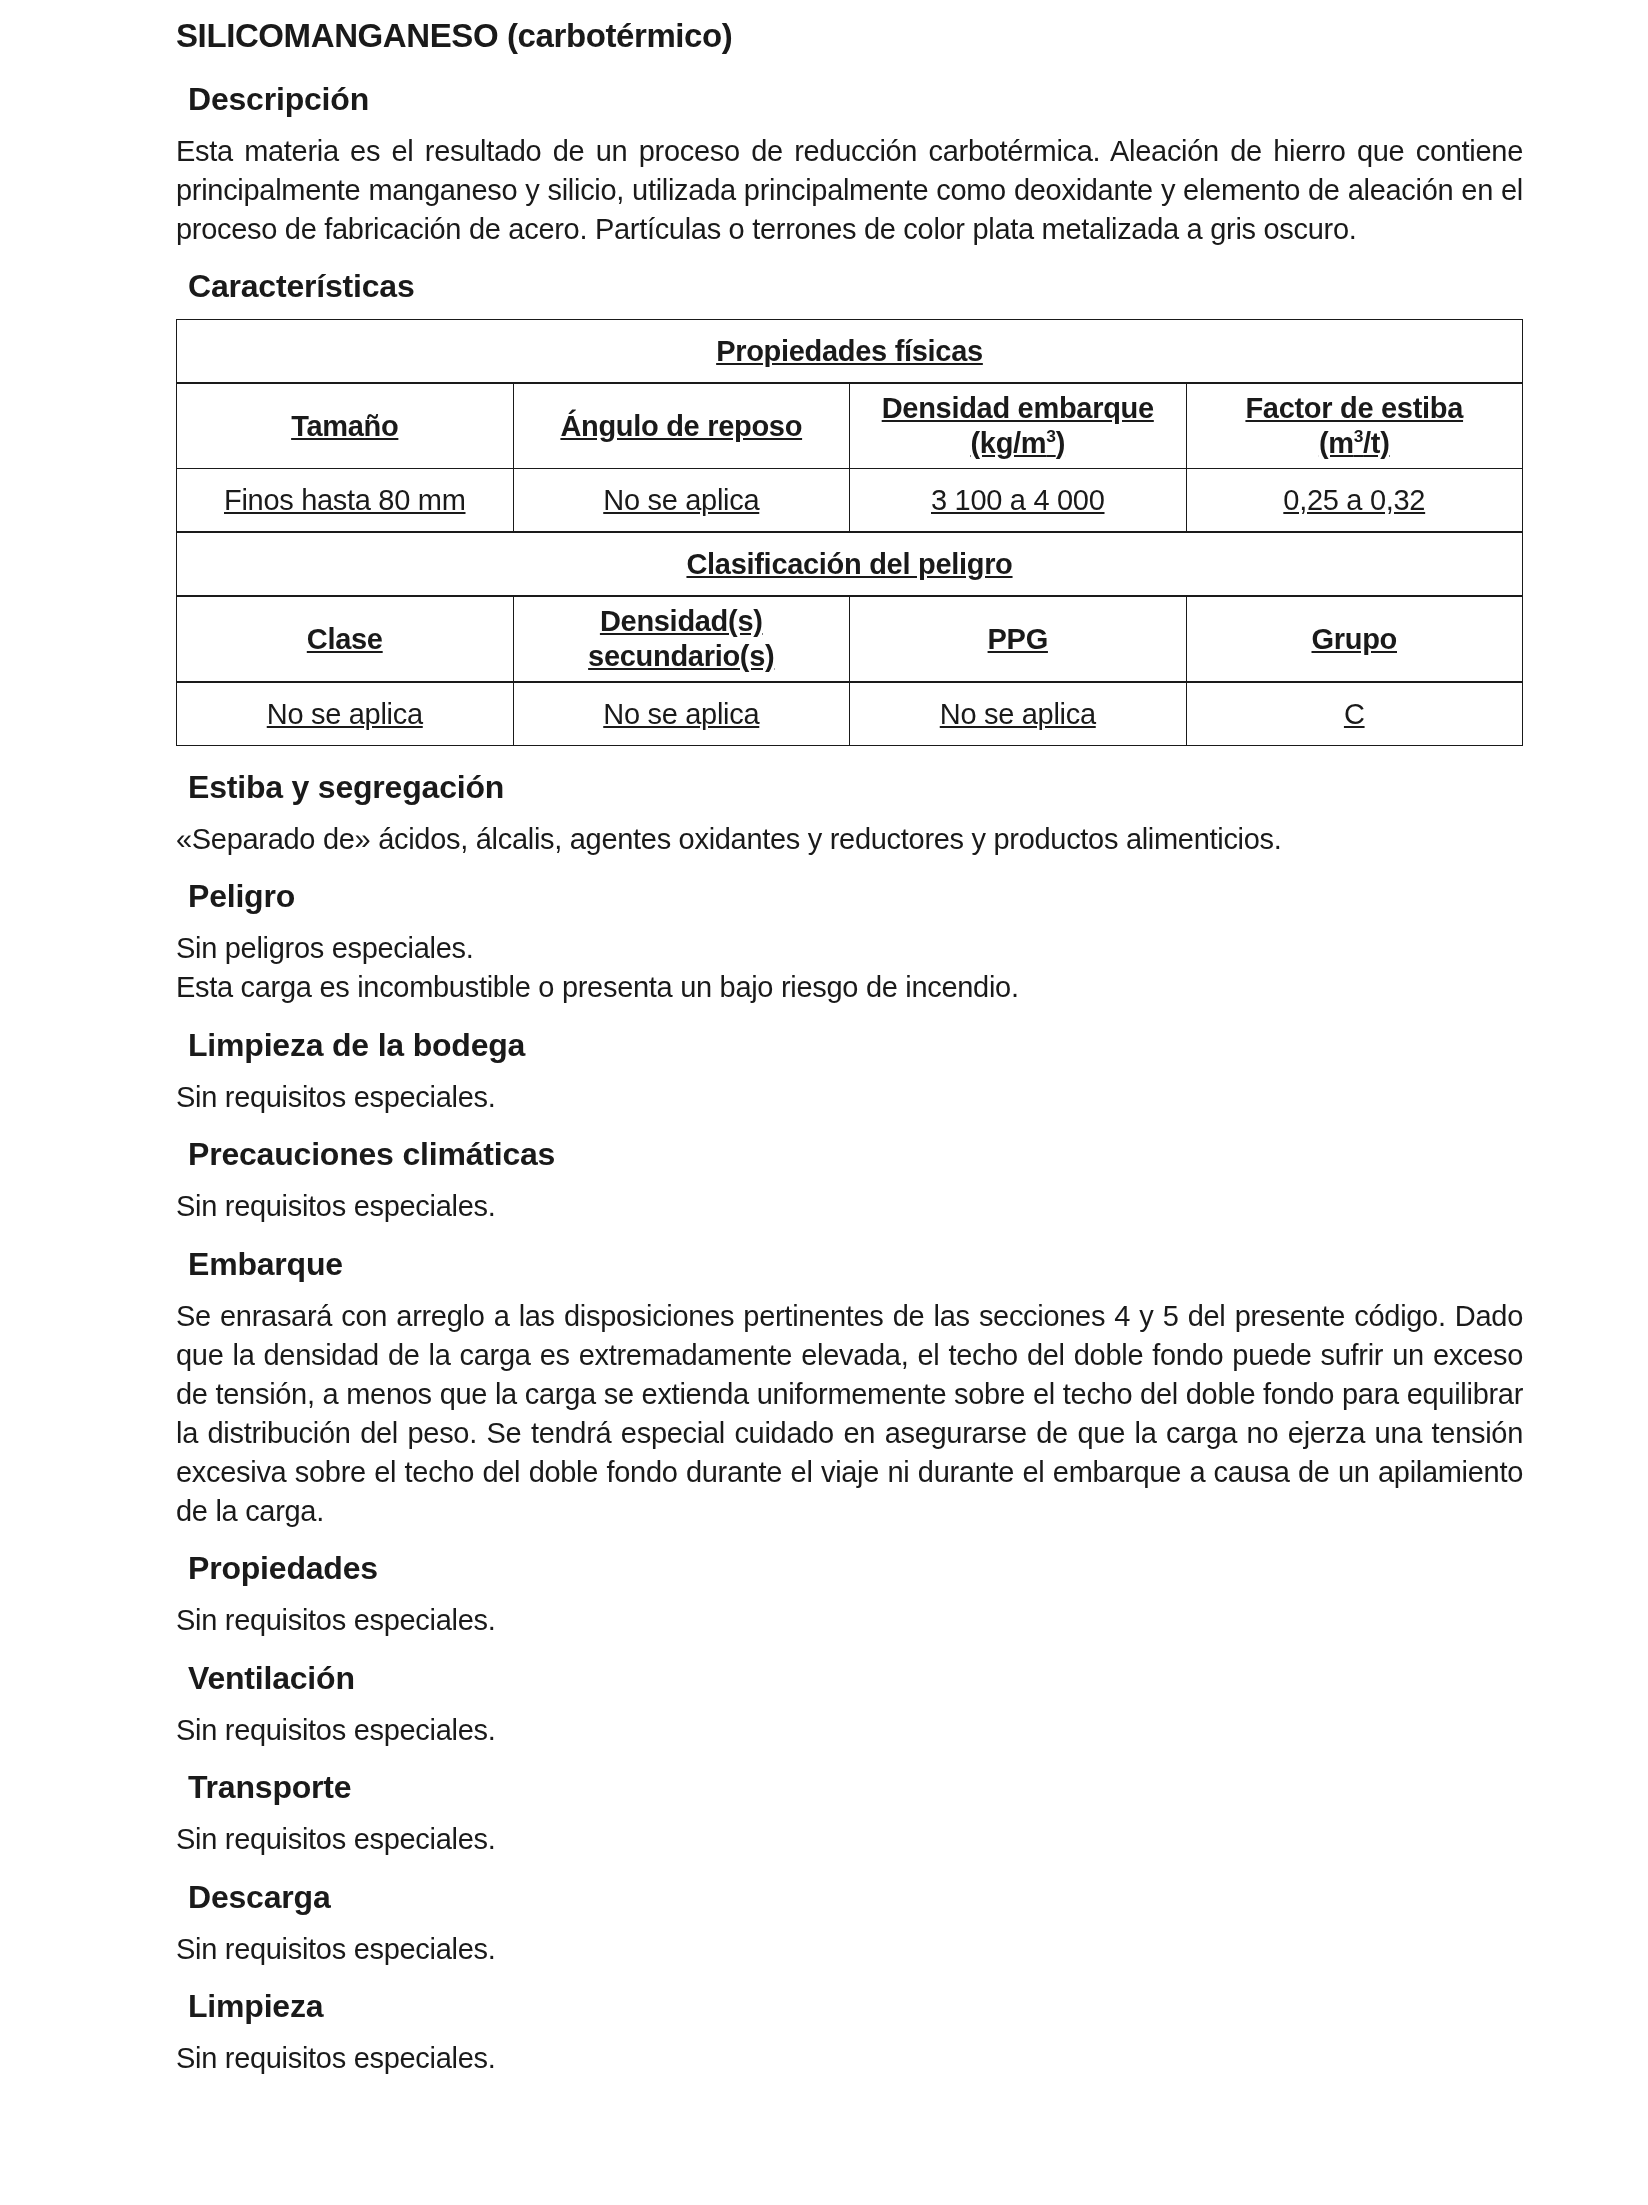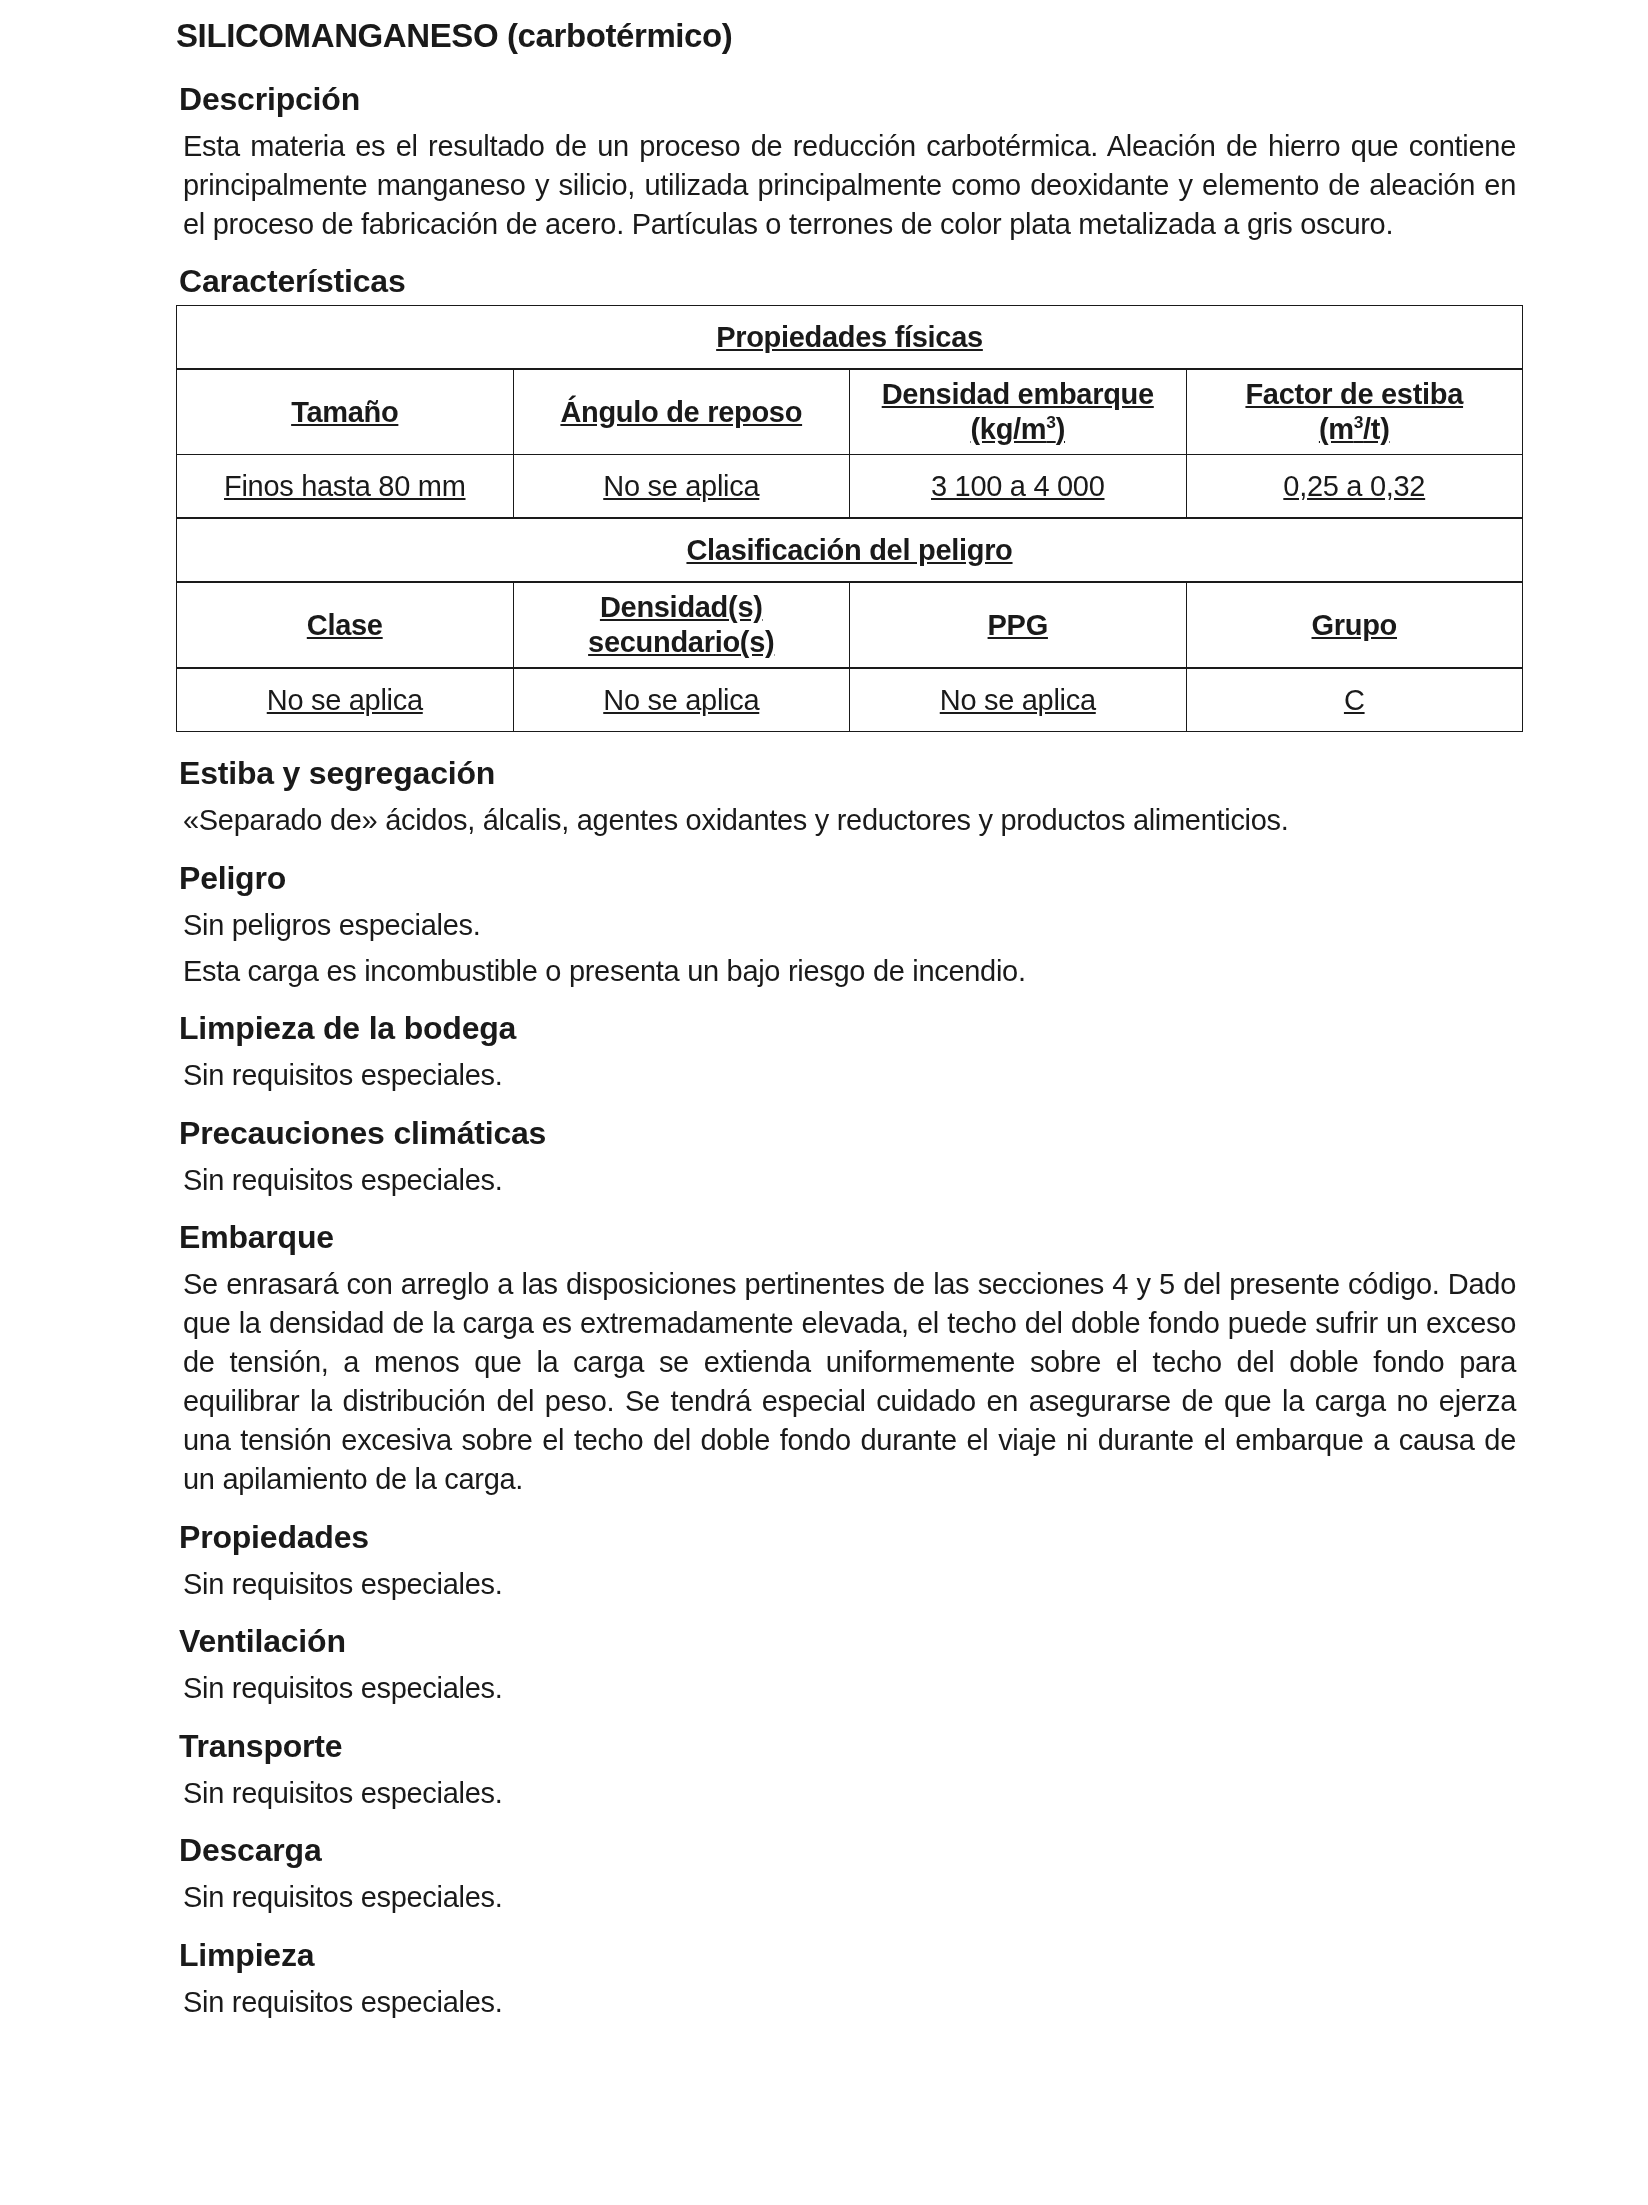--- a/index.html
+++ b/index.html
@@ -3,22 +3,22 @@
 <meta charset="utf-8">
 <style>
   html, body { margin: 0; padding: 0; background: #ffffff; }
   body {
     width: 1648px; height: 2205px; position: relative; overflow: hidden;
     font-family: "Liberation Sans", "DejaVu Sans", sans-serif;
     color: #1a1a1a;
   }
   .page { position: absolute; left: 176px; top: 14px; width: 1347px; }
   .title { font-size: 33px; font-weight: bold; line-height: 44px; margin: 0 0 20.7px 0; letter-spacing: -0.4px; }
-  .h { font-size: 32px; font-weight: bold; line-height: 41px; margin: 3px; letter-spacing: -0.2px; }
-  .p { font-size: 29px; line-height: 39px; margin: 7px; text-align: justify; letter-spacing: -0.3px; }
+  .h { font-size: 32px; font-weight: bold; line-height: 41px; margin: 12px; letter-spacing: -0.2px; }
+  .p { font-size: 29px; line-height: 39px; margin: 0; text-align: justify; letter-spacing: -0.3px; }
   .sec { margin-bottom: 17.5px; }
   table.props {
     width: 1347px; border-collapse: collapse; margin: 3.2px 0 20.7px 0;
     table-layout: fixed;
   }
   table.props td {
     border: 1.6px solid #1a1a1a; text-align: center; vertical-align: middle;
     font-size: 29px; letter-spacing: -0.3px; padding: 0 4.8px; text-decoration: underline;
   }
   table.props td.thick-top { border-top: 2.4px solid #1a1a1a; }

